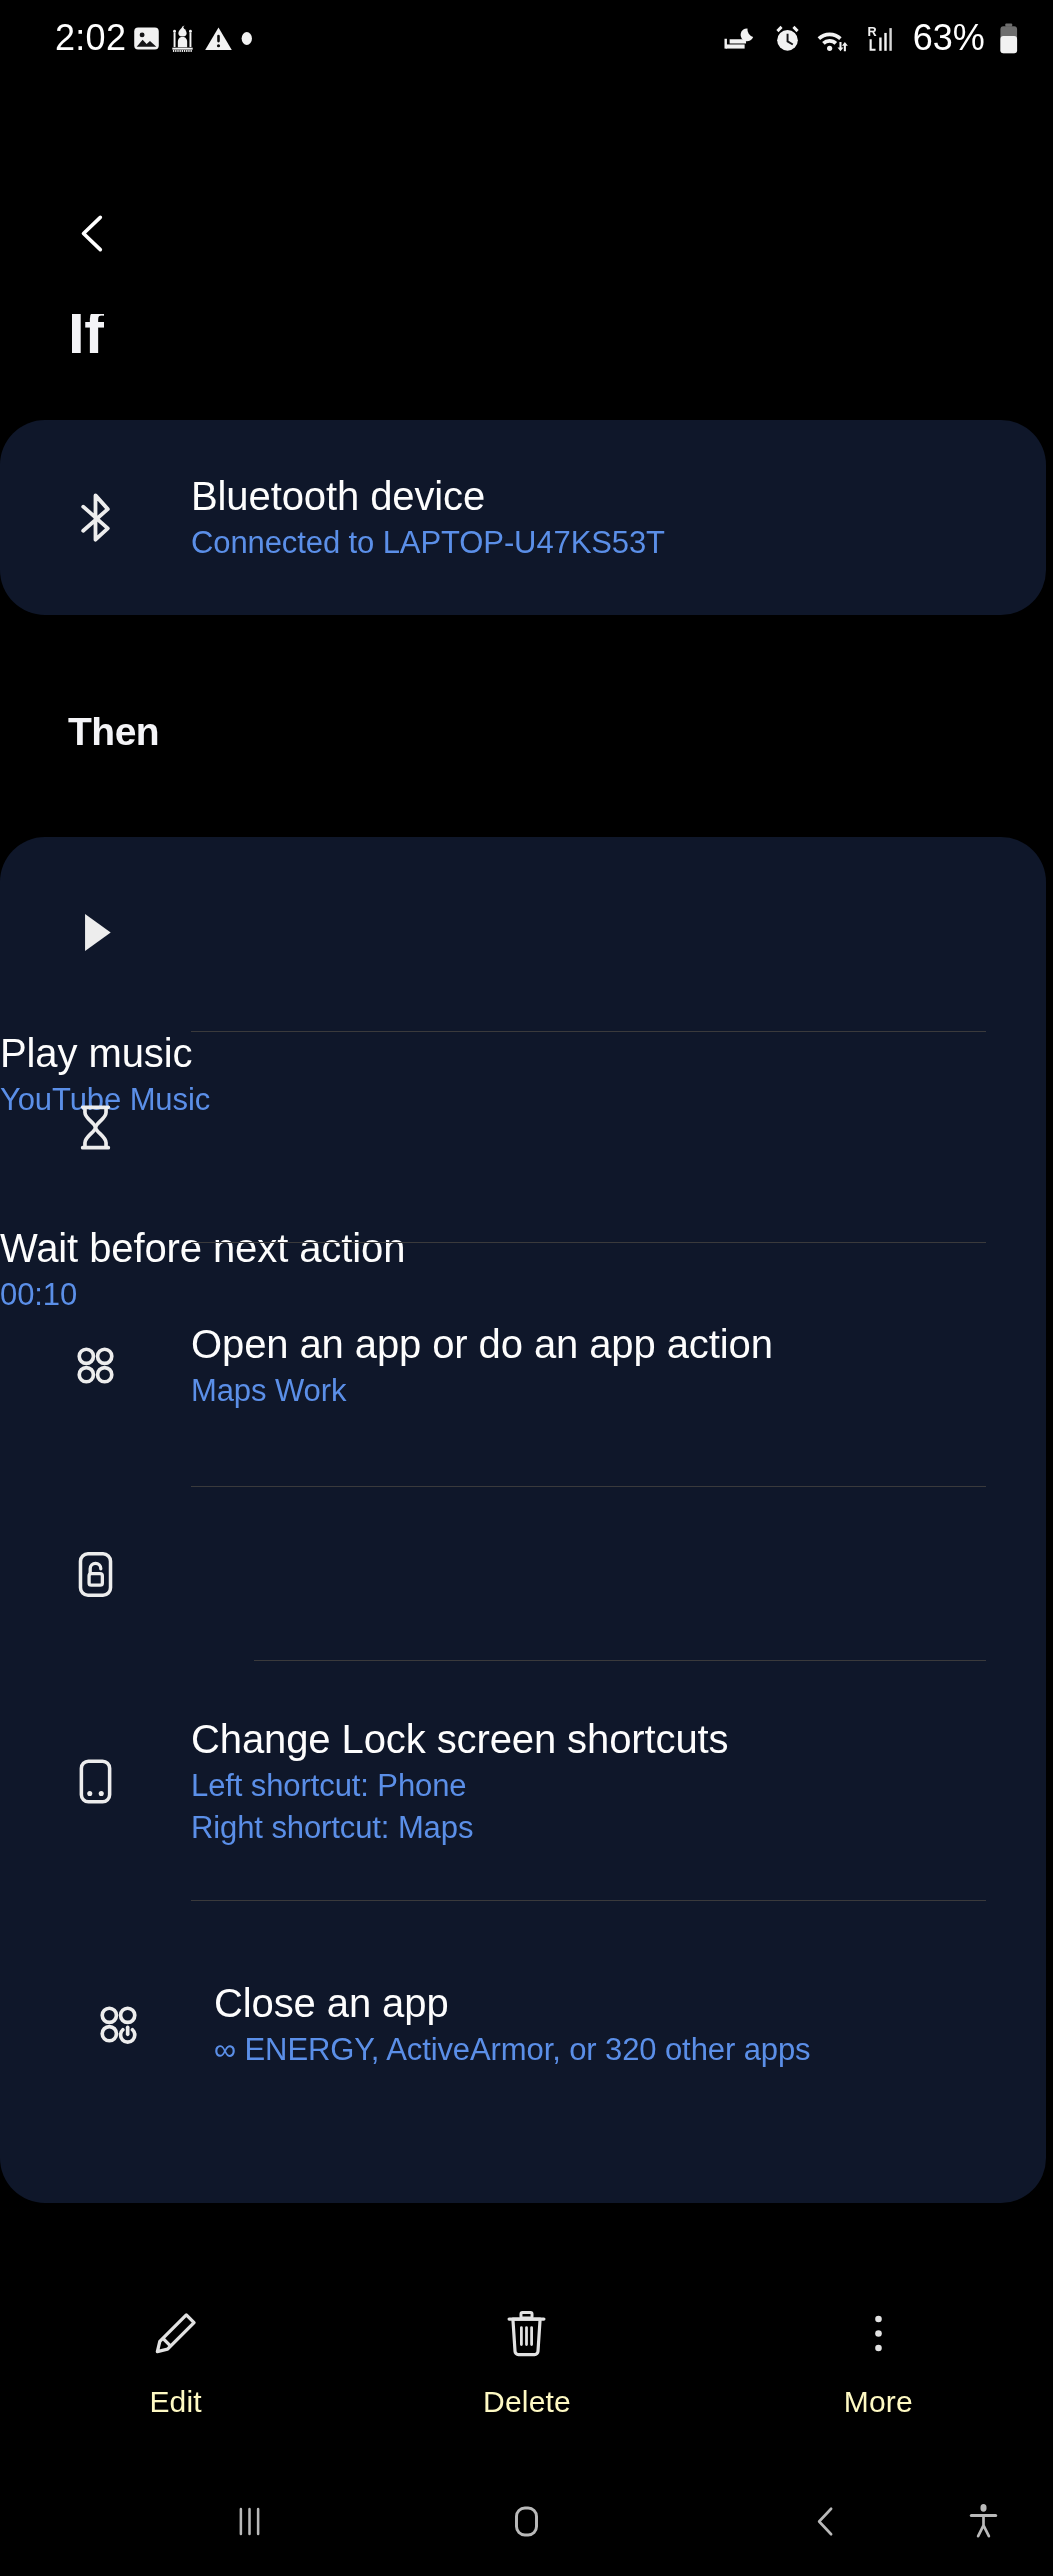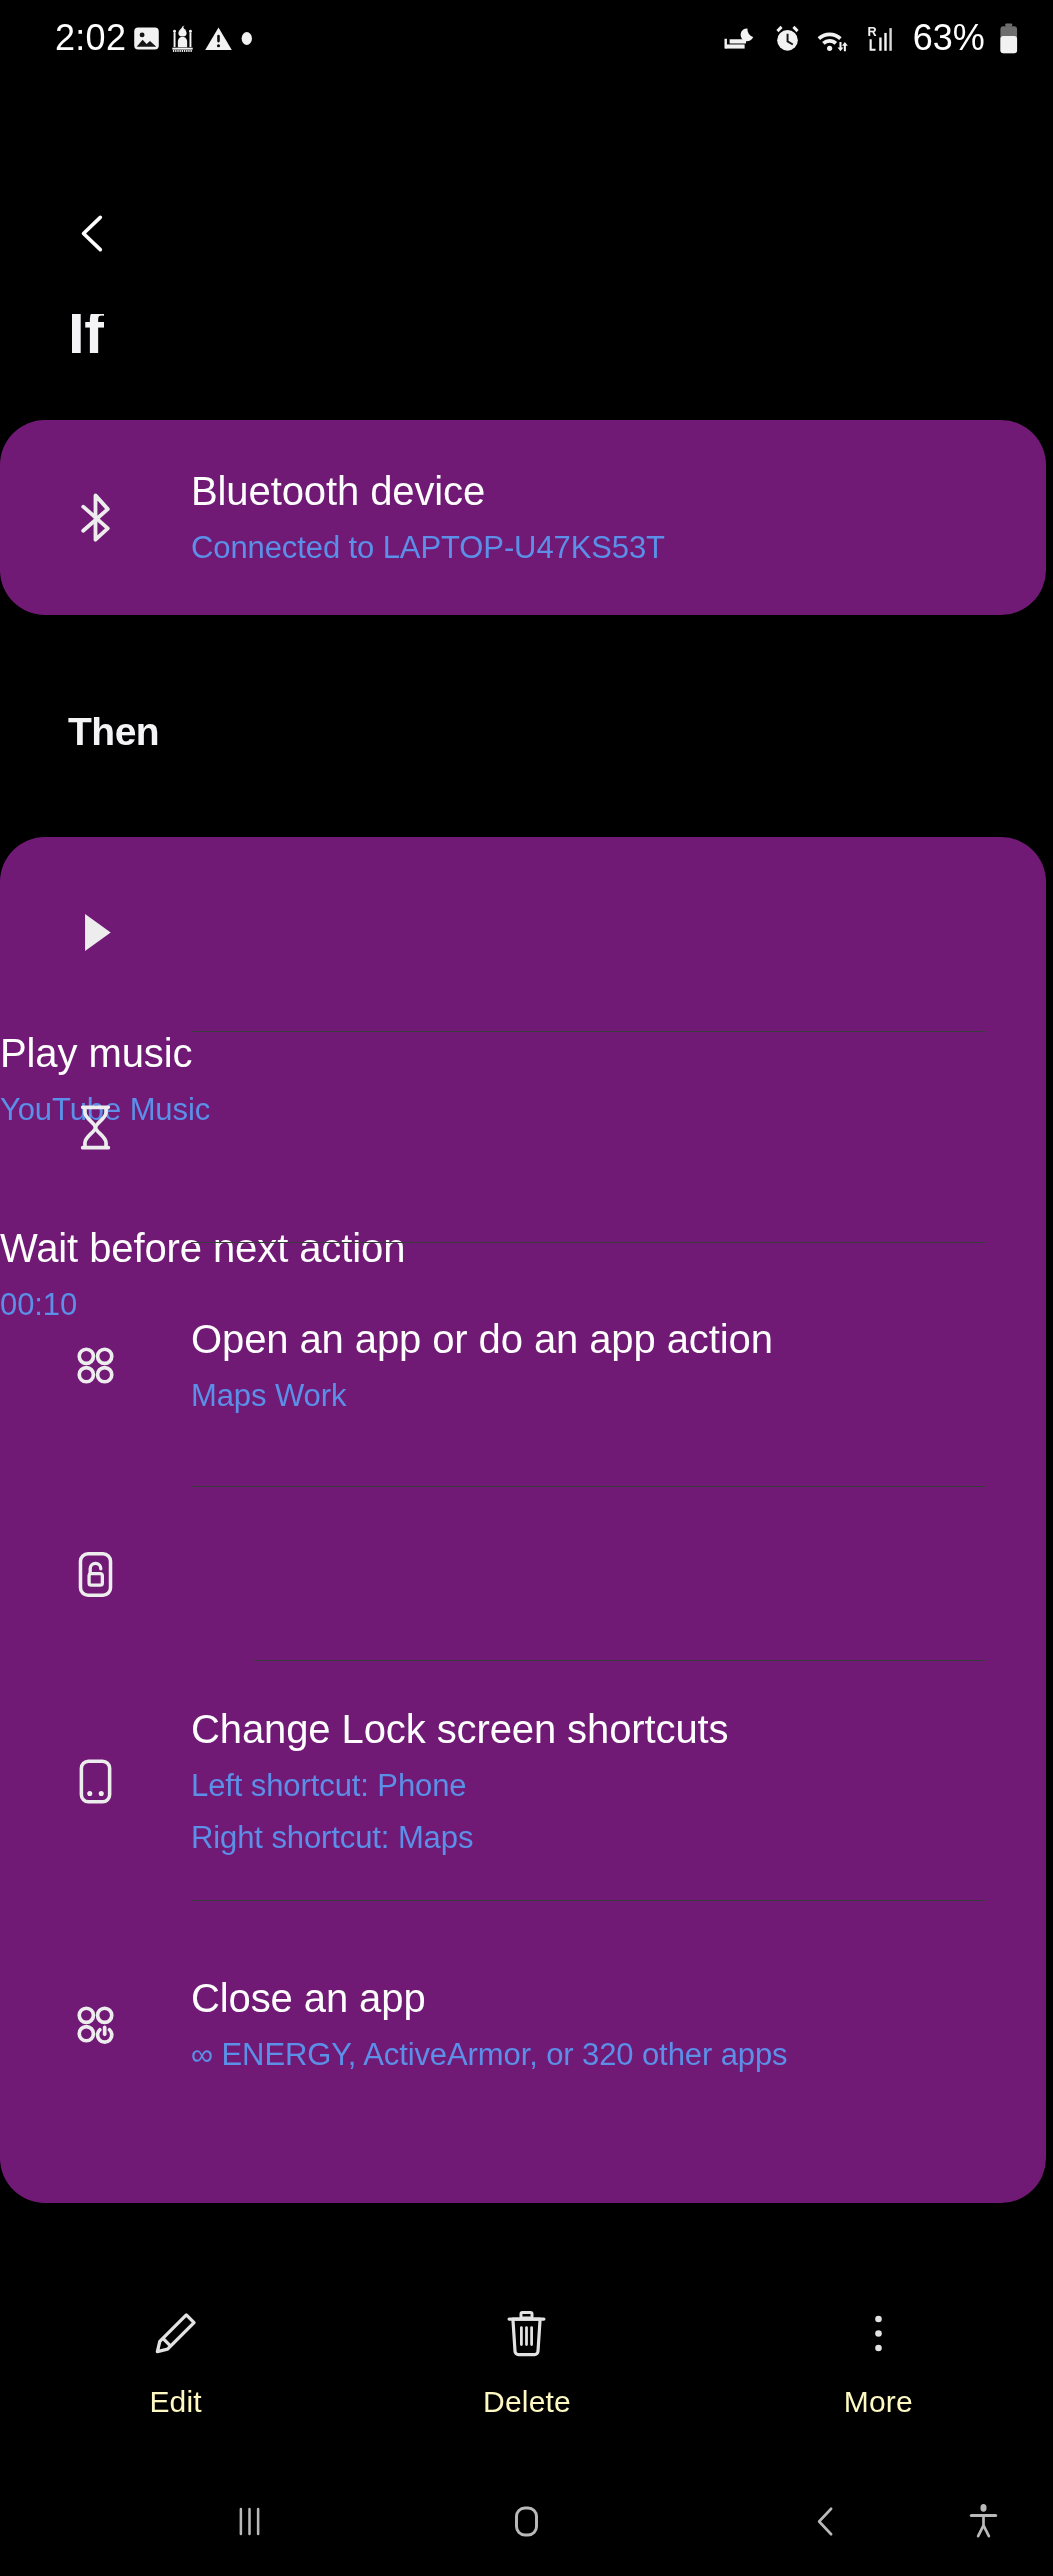--- a/index.html
+++ b/index.html
@@ -39,49 +39,49 @@
   }
   .h-then {
     position:absolute; left:68px; top:710px;
     font-size:39px; font-weight:700; color:#f4f4f7;
     letter-spacing:-0.5px; line-height:1.15;
   }
 
   
   .card {
     position:absolute; left:0; width:1046px;
-    background:#701a75;
+    background:#0f172a;
     border-radius:45px 45px 45px 45px;
     border-top-left-radius:45px; border-bottom-left-radius:45px;
   }
   #card-if  { top:420px; height:195px; }
   #card-then{ top:837px; height:1366px; }
 
   .row { position:relative; display:flex; width:100%; }
   .row-icon {
     width:191px; flex:0 0 191px;
     display:flex; align-items:center; justify-content:center;
   }
   .row-text { flex:1 1 auto; padding-right:59px; display:flex; flex-direction:column; justify-content:center; }
   .row-title { font-size:40px; color:#fdfdfd; line-height:1.28; letter-spacing:-0.1px; }
-  .row-sub   { font-size:31px; color:#5b8fe8; line-height:1.30; letter-spacing:-0.1px; margin-top:11px; }
+  .row-sub   { font-size:31px; color:#5b8fe8; line-height:1.30; letter-spacing:-0.1px; margin-top:1px; }
 
   .divider {
     position:absolute; left:191px; right:60px; height:1px;
     background:#3a3a3c;
   }
 
   
   #r-bt     { height:195px; }
   #r-play   { height:195px;flex-direction:column; }
   #r-wait   { height:211px;flex-direction:column; }
   #r-openapp{ height:244px; }
   #r-unlock { height:174px; }
   #r-lockscr{ height:240px; }
-  #r-close  { height:246px; }
+  #r-close  { height:246px;padding-left:23px; }
 
   
   .actionbar {
     position:absolute; left:0; top:2272px; width:1054px; height:195px;
     display:flex; align-items:flex-start; padding-top:23.4px;
   }
   .action { flex:1 1 0; display:flex; flex-direction:column; align-items:center; cursor:pointer; }
   .action-ico { height:76px; display:flex; align-items:center; justify-content:center; }
   .action-lbl { font-size:30px; color:#fef9c3; margin-top:13.7px; letter-spacing:0.2px; }
 

